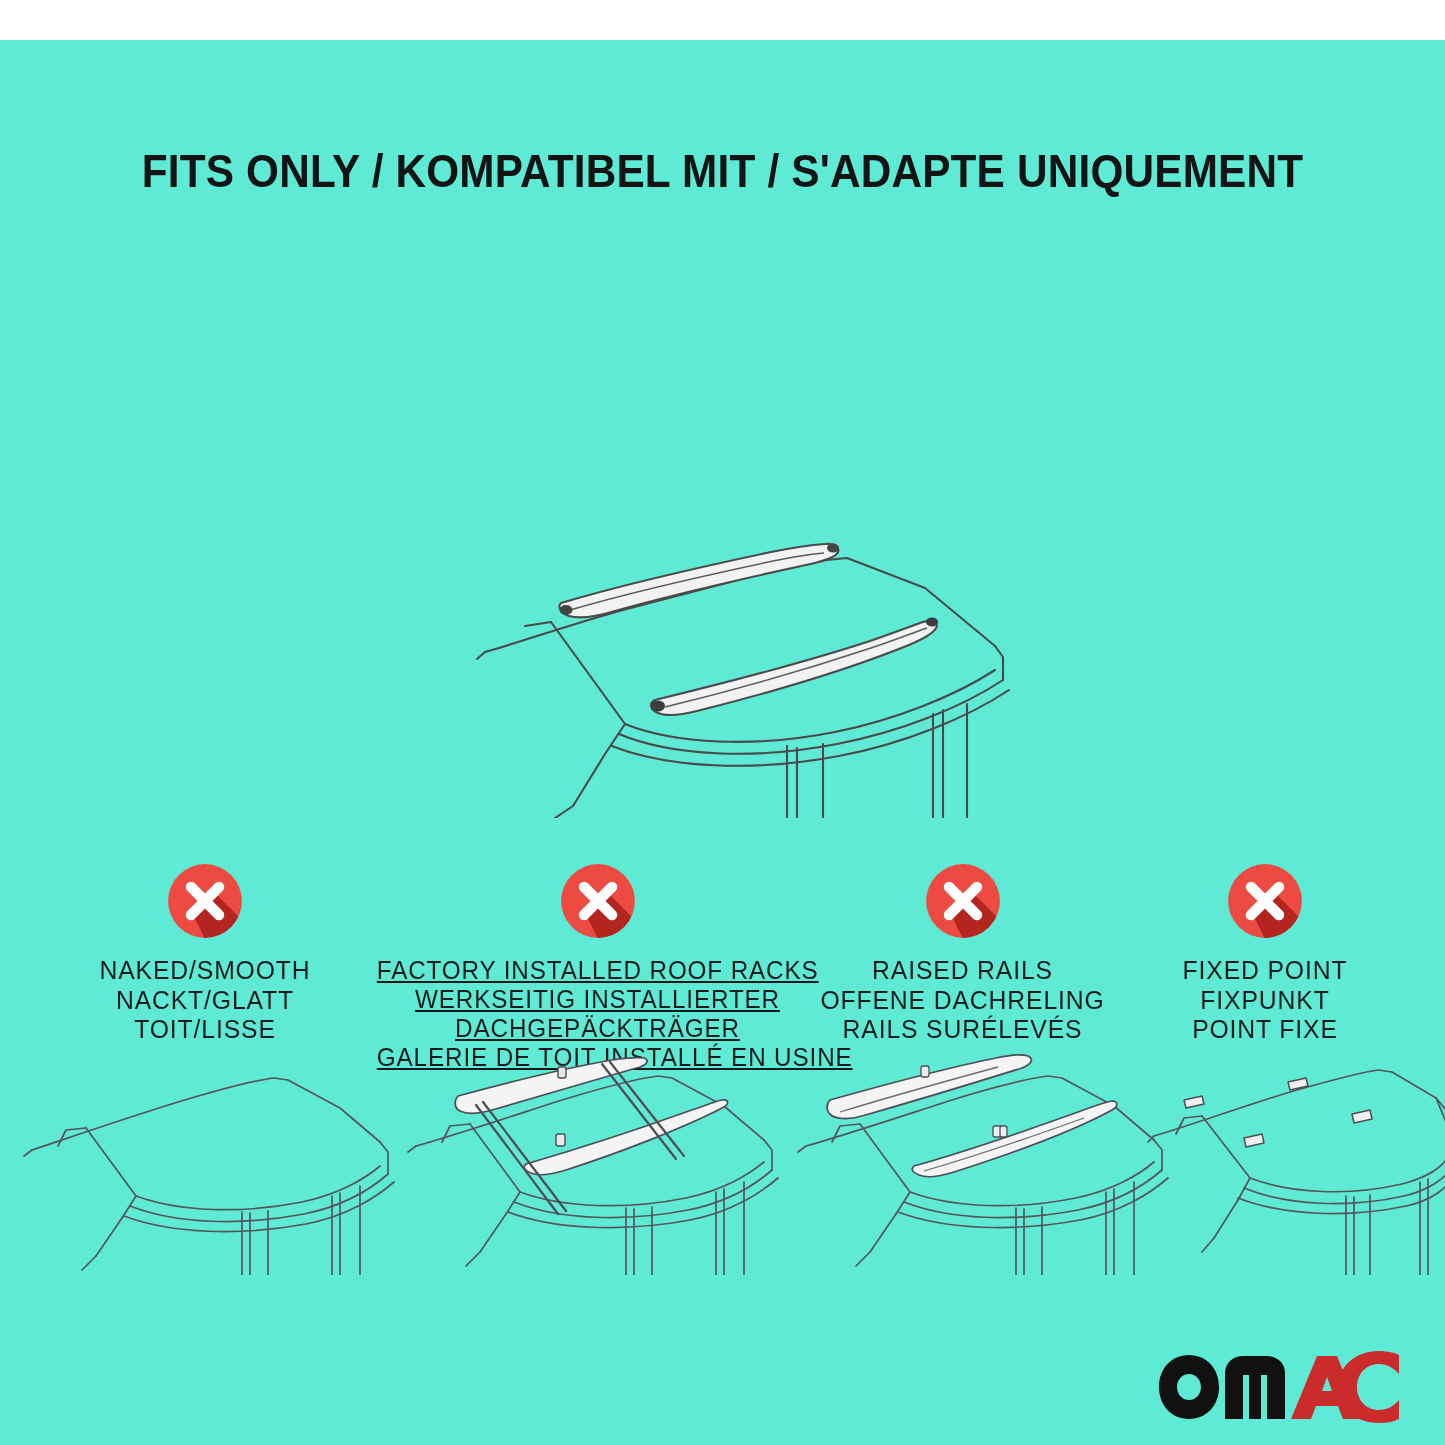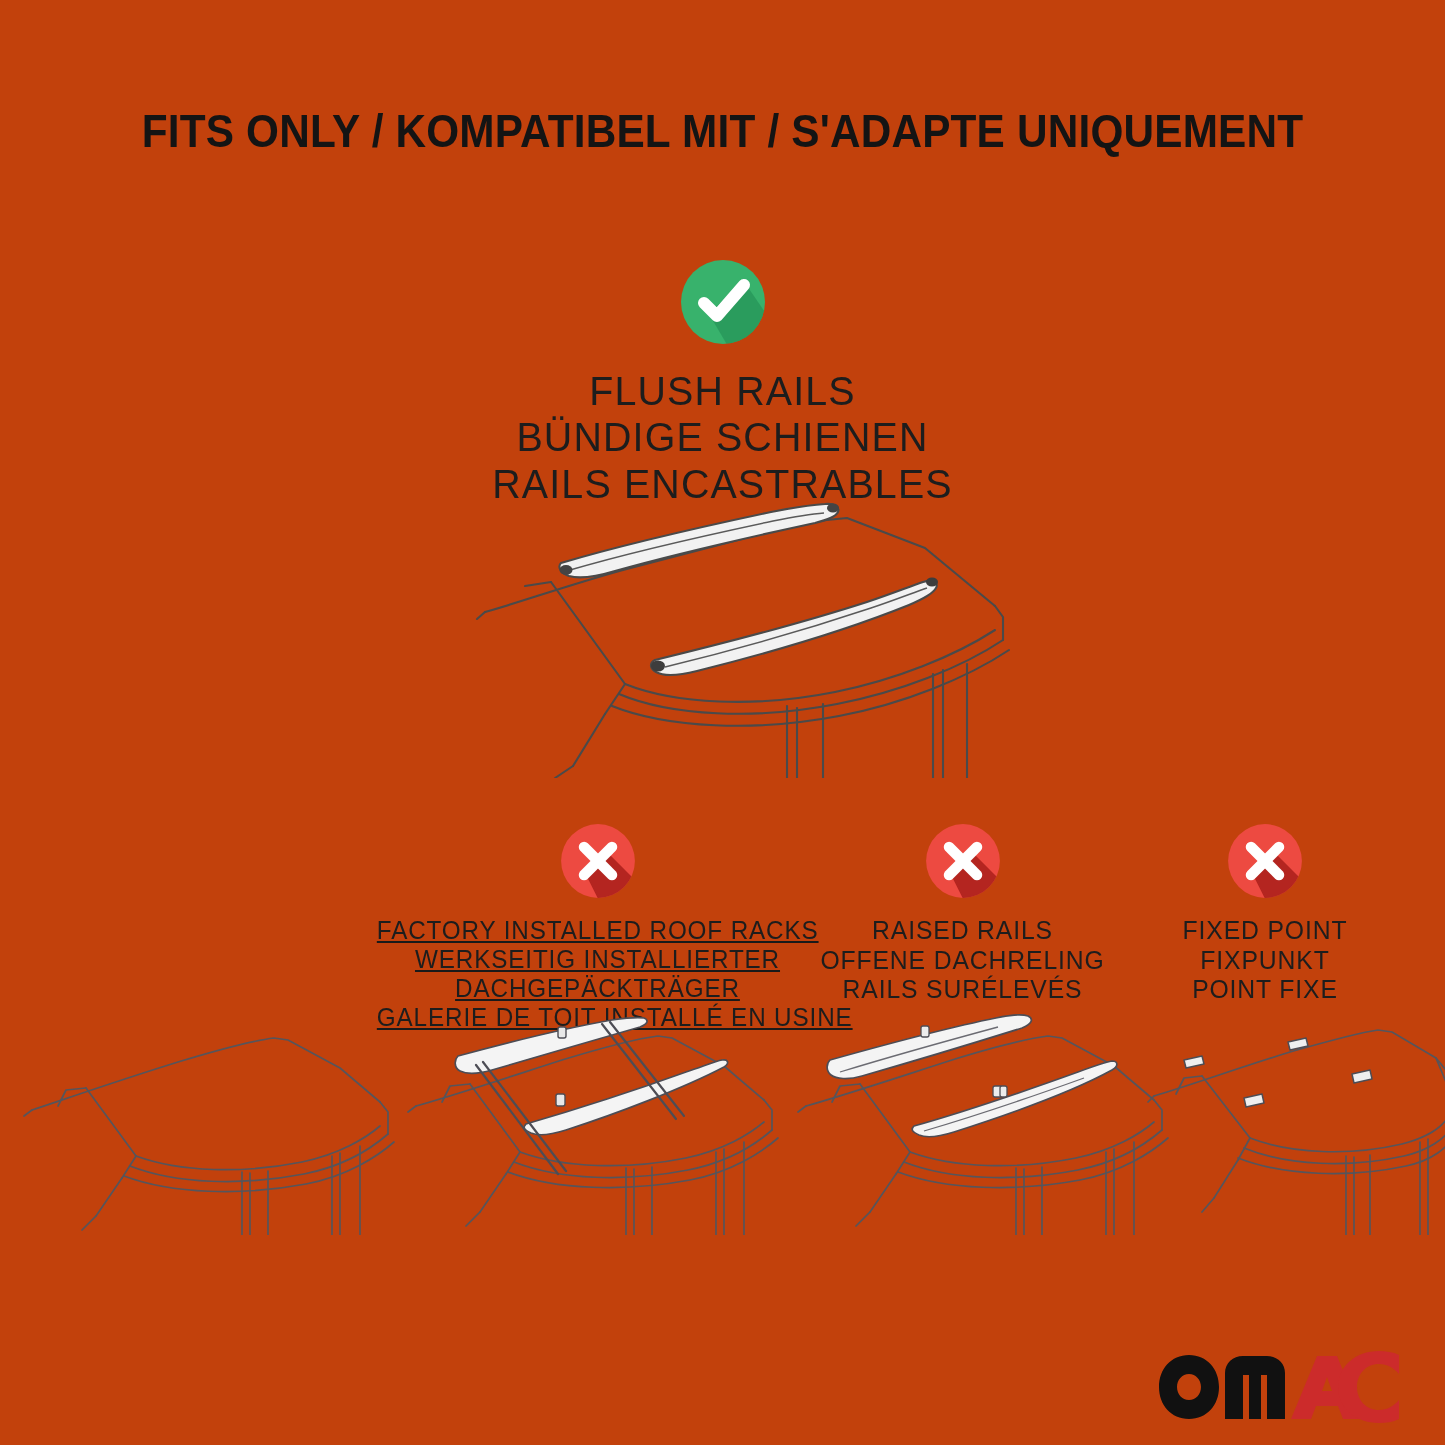--- a/index.html
+++ b/index.html
@@ -3,21 +3,21 @@
 <meta charset="utf-8">
 <style>
   html,body{margin:0;padding:0;background:#ffffff;}
   body{
     width:1445px;height:1445px;
     font-family:"Liberation Sans",sans-serif;
     color:#1a1a1a;
     overflow:hidden;
     position:relative;
   }
-  .page{position:absolute;inset:0;background:#c2410c;}
+  .page{position:absolute;inset:0;background:#5eead4;margin-top:40px;}
 
   
   .title{
     position:absolute;
     left:0;right:0;
     top:104px;
     text-align:center;
     font-family:"Liberation Sans",sans-serif;
     font-weight:bold;
     font-size:46px;
@@ -115,43 +115,20 @@
   }
   .logo svg{display:block;}
 </style>
 </head>
 <body>
 
 <div class="page">
 
   <div class="title">FITS ONLY / KOMPATIBEL MIT / S'ADAPTE UNIQUEMENT</div>
 
-  <div class="fit-block">
-
-    <div class="check-badge">
-      <svg viewBox="0 0 100 100" width="100" height="100" aria-hidden="true">
-        <defs>
-          <clipPath id="gclip">
-              <circle cx="50" cy="50" r="42"></circle>
-            </clipPath>
-        </defs>
-        <circle cx="50" cy="50" r="42" fill="#38B26C"></circle>
-        <g clip-path="url(#gclip)">
-          <polygon points="70,28 96,66 96,96 56,96 36,62" fill="#1F8A52" opacity="0.55"></polygon>
-        </g>
-        <path d="M31 51 L44 64 L71 33" fill="none" stroke="#ffffff" stroke-width="12" stroke-linecap="round" stroke-linejoin="round"></path>
-      </svg>
-    </div>
-
-    <div class="fit-lines">
-      <div>FLUSH RAILS</div>
-      <div>BÜNDIGE SCHIENEN</div>
-      <div>RAILS ENCASTRABLES</div>
-    </div>
-  </div>
 
   <div class="hero-roof">
     <svg viewBox="0 0 560 300" width="560" height="300" aria-hidden="true">
       <g fill="none" stroke="#4a4a4a" stroke-width="2.1" stroke-linecap="round" stroke-linejoin="round">
 
         <path d="M30 134 C60 126 110 108 168 92 C235 74 300 58 352 44 L392 40 L470 70 L540 128"></path>
         <path d="M30 134 L22 141"></path>
 
         <path d="M62 130 L70 108 L95 104 L150 182 L176 228 L158 252 L96 176 Z" opacity="0"></path>
         <path d="M70 108 L96 104"></path>
@@ -190,20 +167,44 @@
                  C195 191 194 185 200 182 Z" fill="#f2f2f2" stroke="#4a4a4a" stroke-width="2.1" stroke-linejoin="round"></path>
         <path d="M210 189 C276 173 350 152 416 130 C440 122 460 114 472 110" fill="none" stroke="#5a5a5a" stroke-width="1.5"></path>
         <ellipse cx="203" cy="188" rx="7" ry="5.5" fill="#3d3d3d"></ellipse>
         <ellipse cx="477" cy="104" rx="6" ry="4.5" fill="#3d3d3d"></ellipse>
       </g>
     </svg>
   </div>
 
   <div class="bad-row">
 
+    <div class="bad-col c0">
+      <div class="x-badge">
+        <svg viewBox="0 0 100 100" width="82" height="82" aria-hidden="true">
+          <defs>
+              <clipPath id="rc0">
+                <circle cx="50" cy="50" r="45"></circle>
+              </clipPath>
+            </defs>
+          <circle cx="50" cy="50" r="45" fill="#ED4A41"></circle>
+          <g clip-path="url(#rc0)">
+            <polygon points="62,40 98,76 98,100 52,100 34,64" fill="#A51C18" opacity="0.8"></polygon>
+          </g>
+          <g stroke="#ffffff" stroke-width="13" stroke-linecap="round">
+            <line x1="33" y1="33" x2="67" y2="67"></line>
+            <line x1="67" y1="33" x2="33" y2="67"></line>
+          </g>
+        </svg>
+      </div>
+      <div class="bad-lines">
+        <div>NAKED/SMOOTH</div>
+        <div>NACKT/GLATT</div>
+        <div>TOIT/LISSE</div>
+      </div>
+    </div>
 
     <div class="bad-col c1">
       <div class="x-badge">
         <svg viewBox="0 0 100 100" width="82" height="82" aria-hidden="true">
           <defs>
               <clipPath id="rc1">
                 <circle cx="50" cy="50" r="45"></circle>
               </clipPath>
             </defs>
           <circle cx="50" cy="50" r="45" fill="#ED4A41"></circle>

